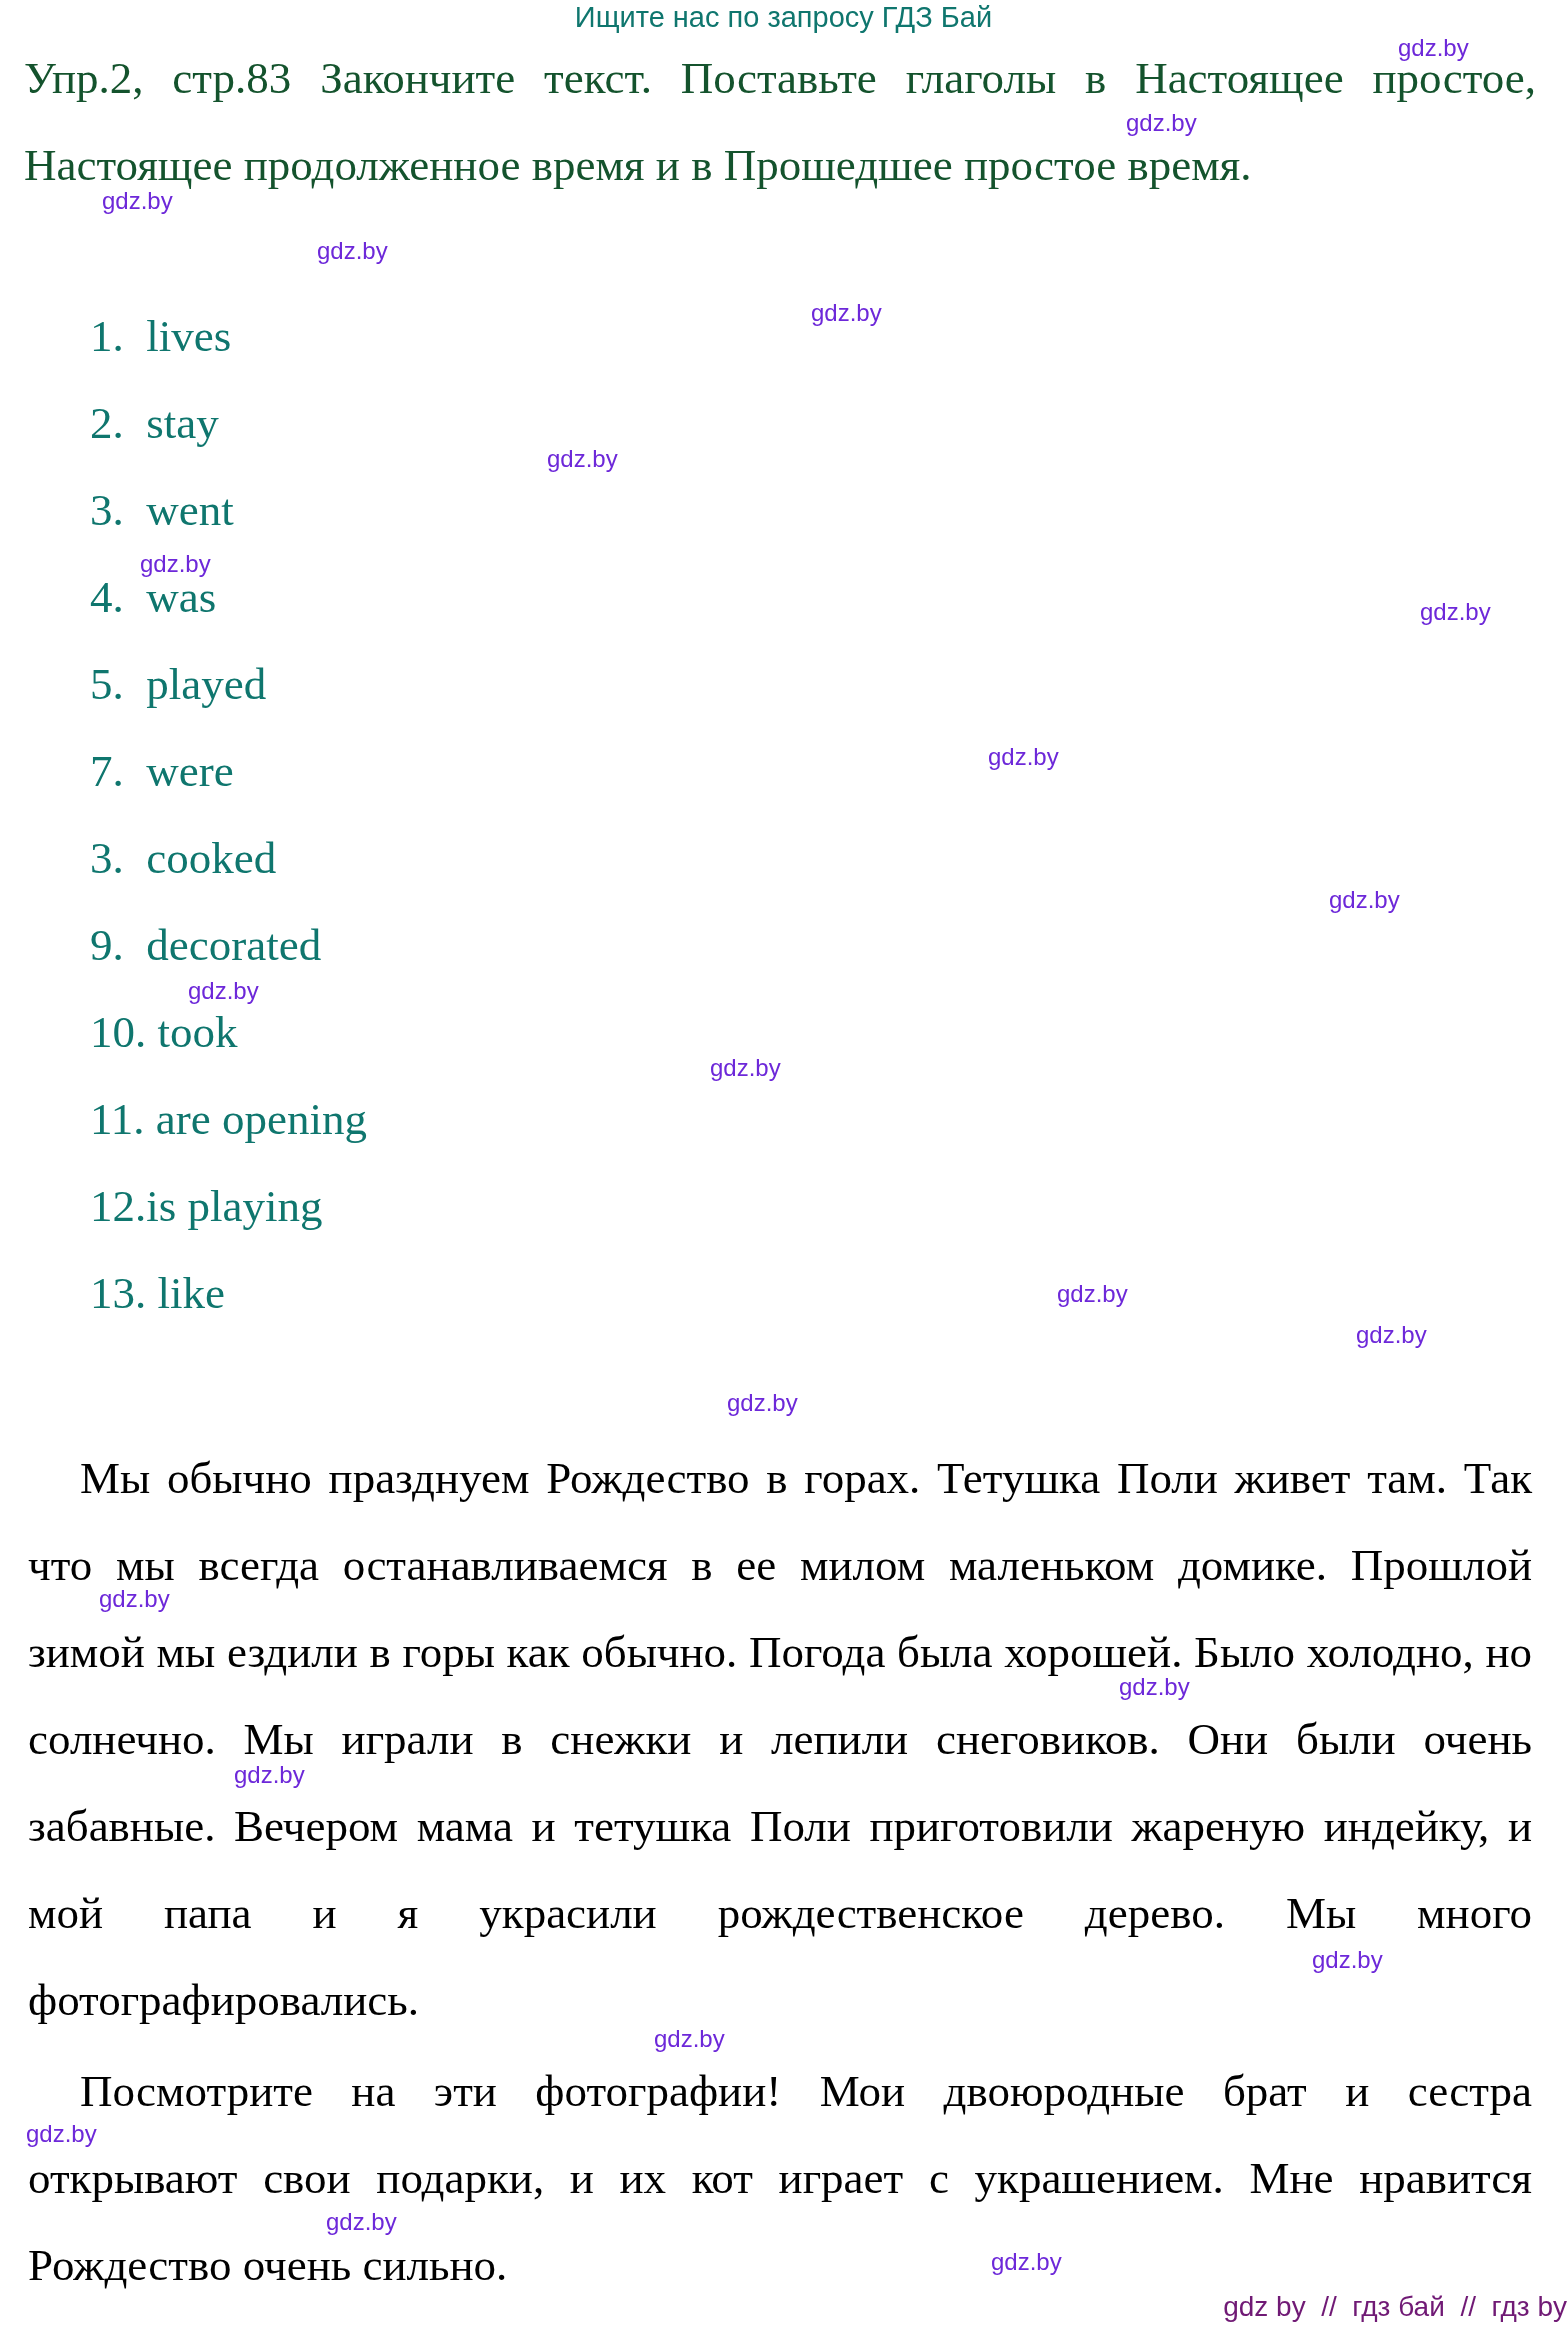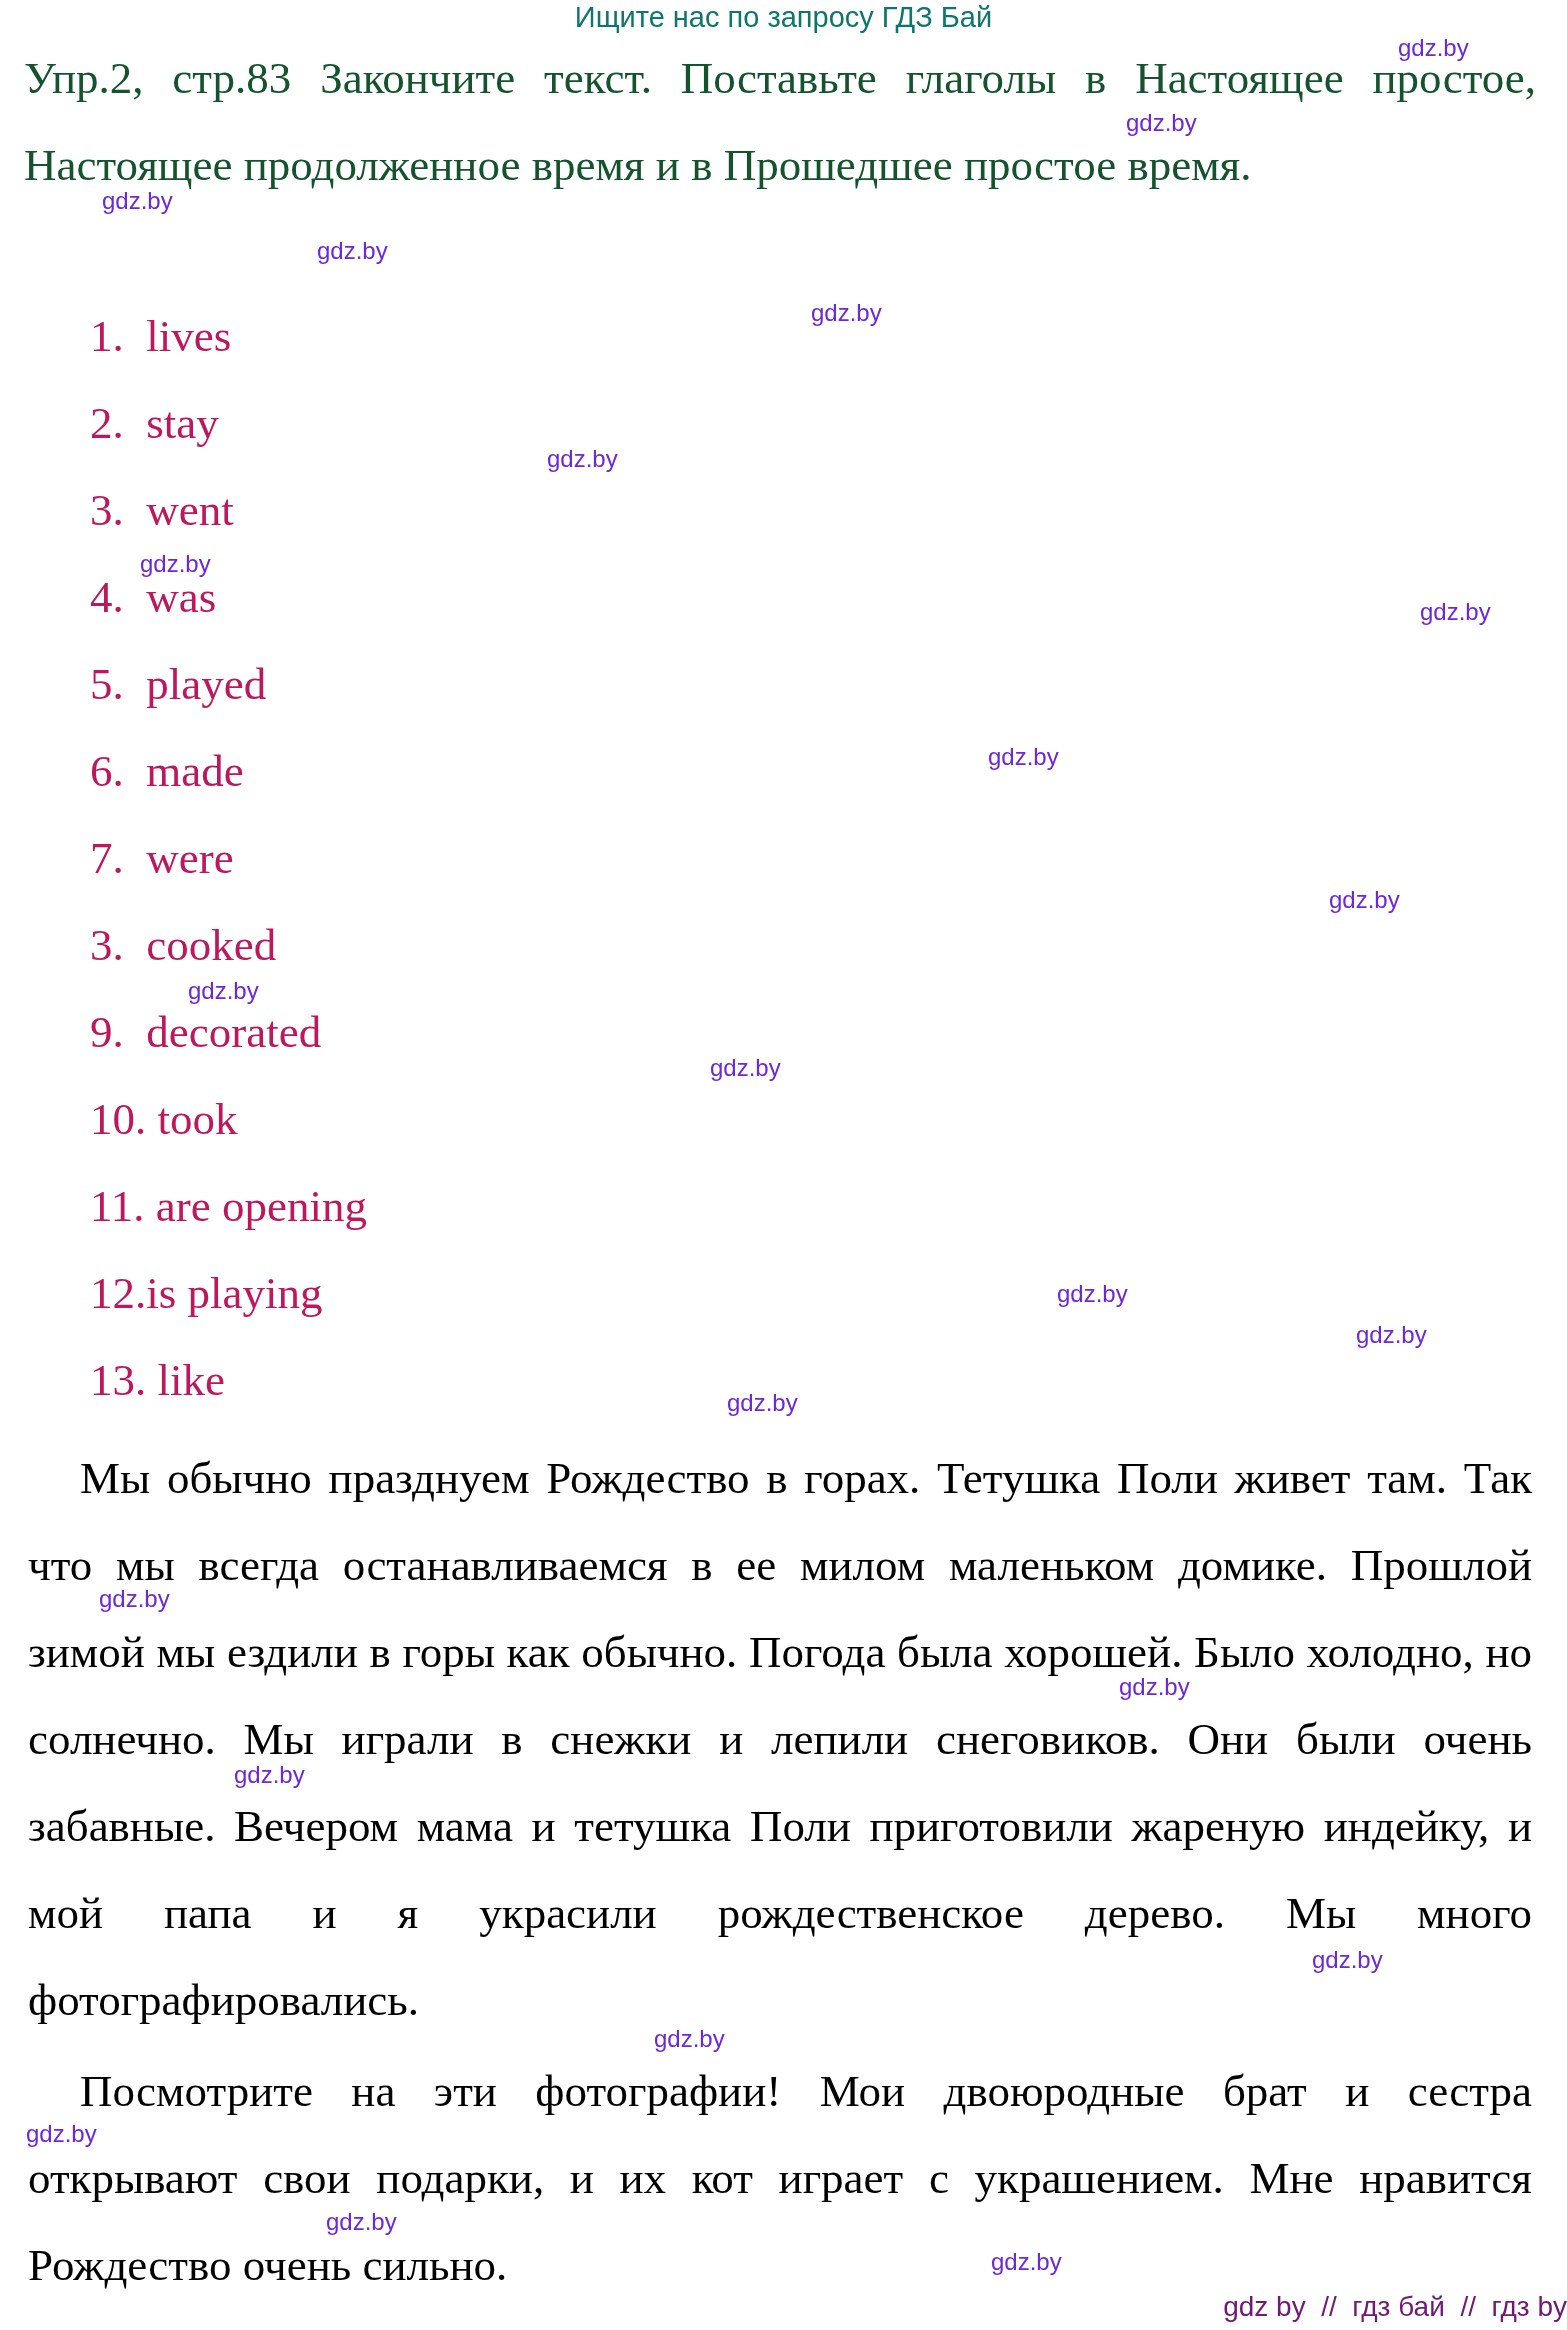--- a/index.html
+++ b/index.html
@@ -43,21 +43,21 @@
     }
     .answers {
       position: absolute;
       left: 90px;
       top: 293px;
       margin: 0; padding: 0;
       list-style: none;
       font-family: "Liberation Serif", serif;
       font-size: 45px;
       line-height: 87px;
-      color: #be185d;
+      color: #0f766e;
     }
     .answers li { white-space: pre; }
     .translation {
       position: absolute;
       left: 24px;
       width: 1512px;
       top: 1431px;
       font-family: "Liberation Serif", serif;
       font-size: 45px;
       line-height: 87px;
@@ -79,21 +79,20 @@
 <div class="banner">Ищите нас по запросу ГДЗ Бай</div>
 
 <div class="task">Упр.2, стр.83 Закончите текст. Поставьте глаголы в Настоящее простое, Настоящее продолженное время и в Прошедшее простое время.</div>
 
 <ol class="answers">
   <li>1.  lives</li>
   <li>2.  stay</li>
   <li>3.  went</li>
   <li>4.  was</li>
   <li>5.  played</li>
-  <li>6.  made</li>
   <li>7.  were</li>
   <li>3.  cooked</li>
   <li>9.  decorated</li>
   <li>10. took</li>
   <li>11. are opening</li>
   <li>12.is playing</li>
   <li>13. like</li>
 </ol>
 
 <div class="translation">

